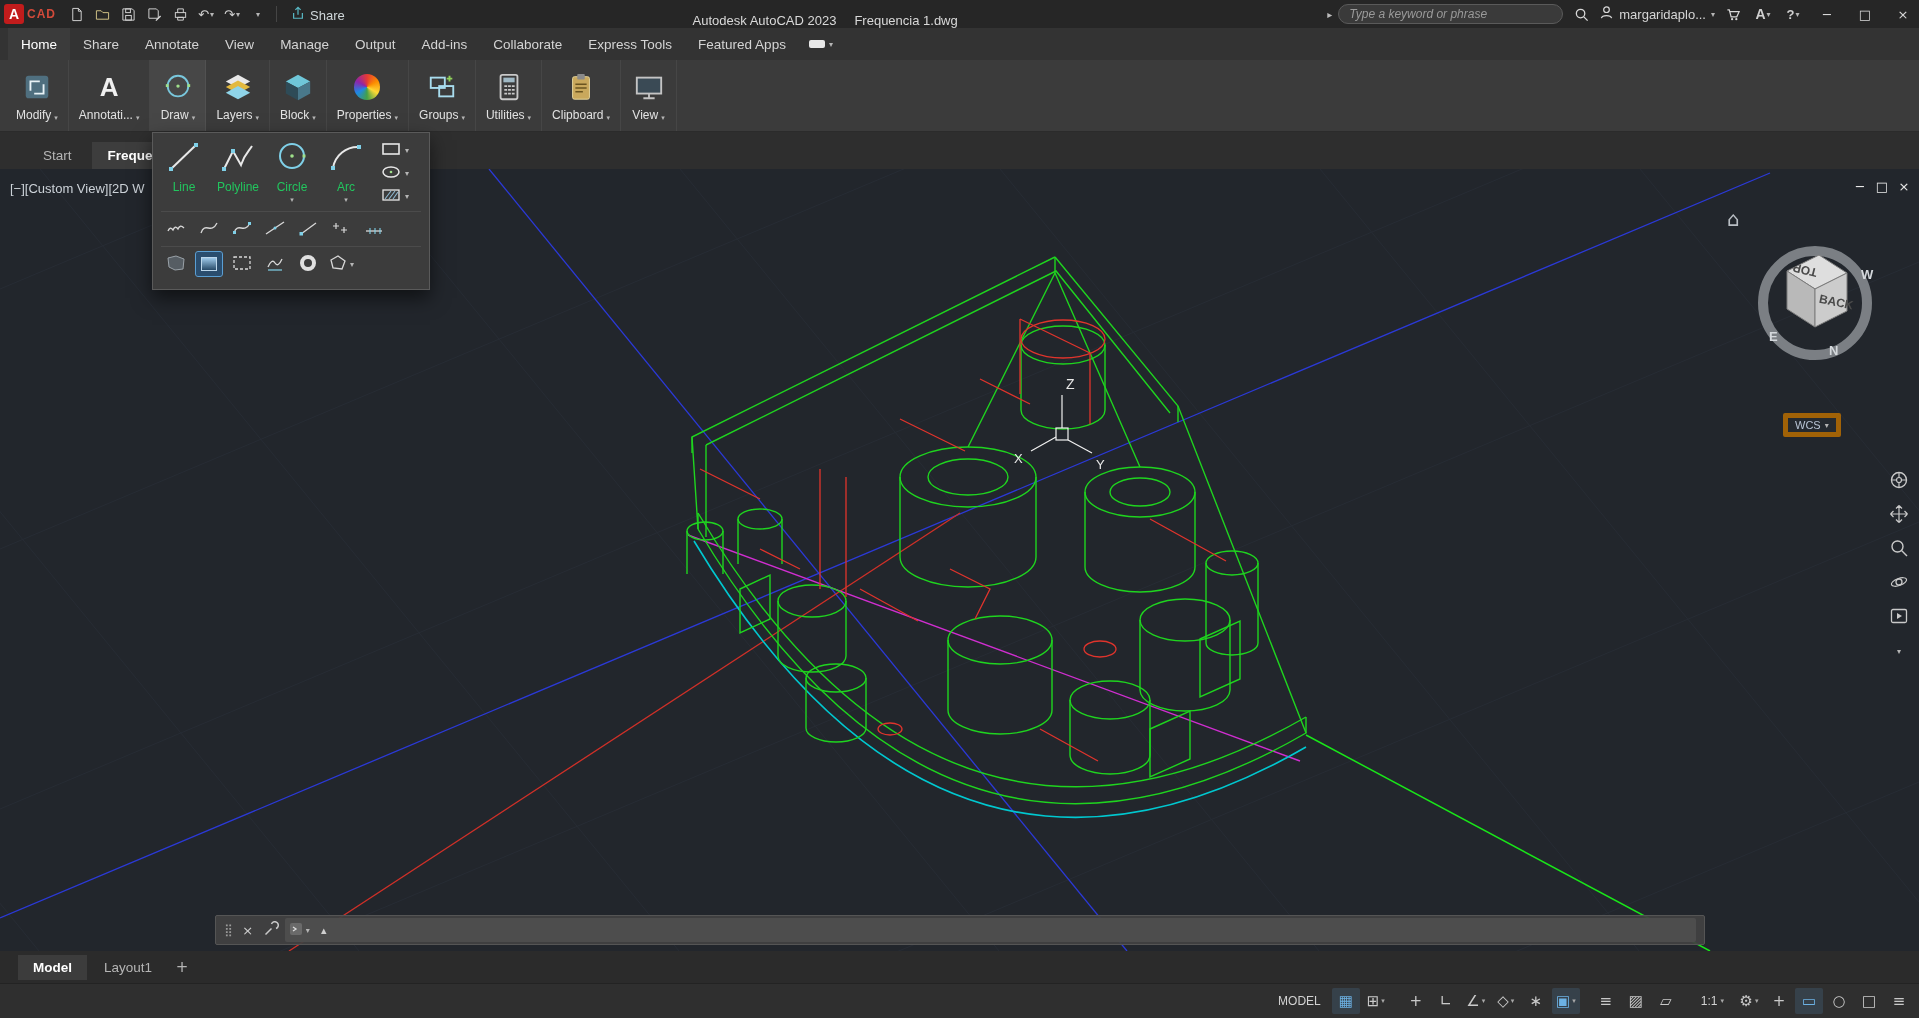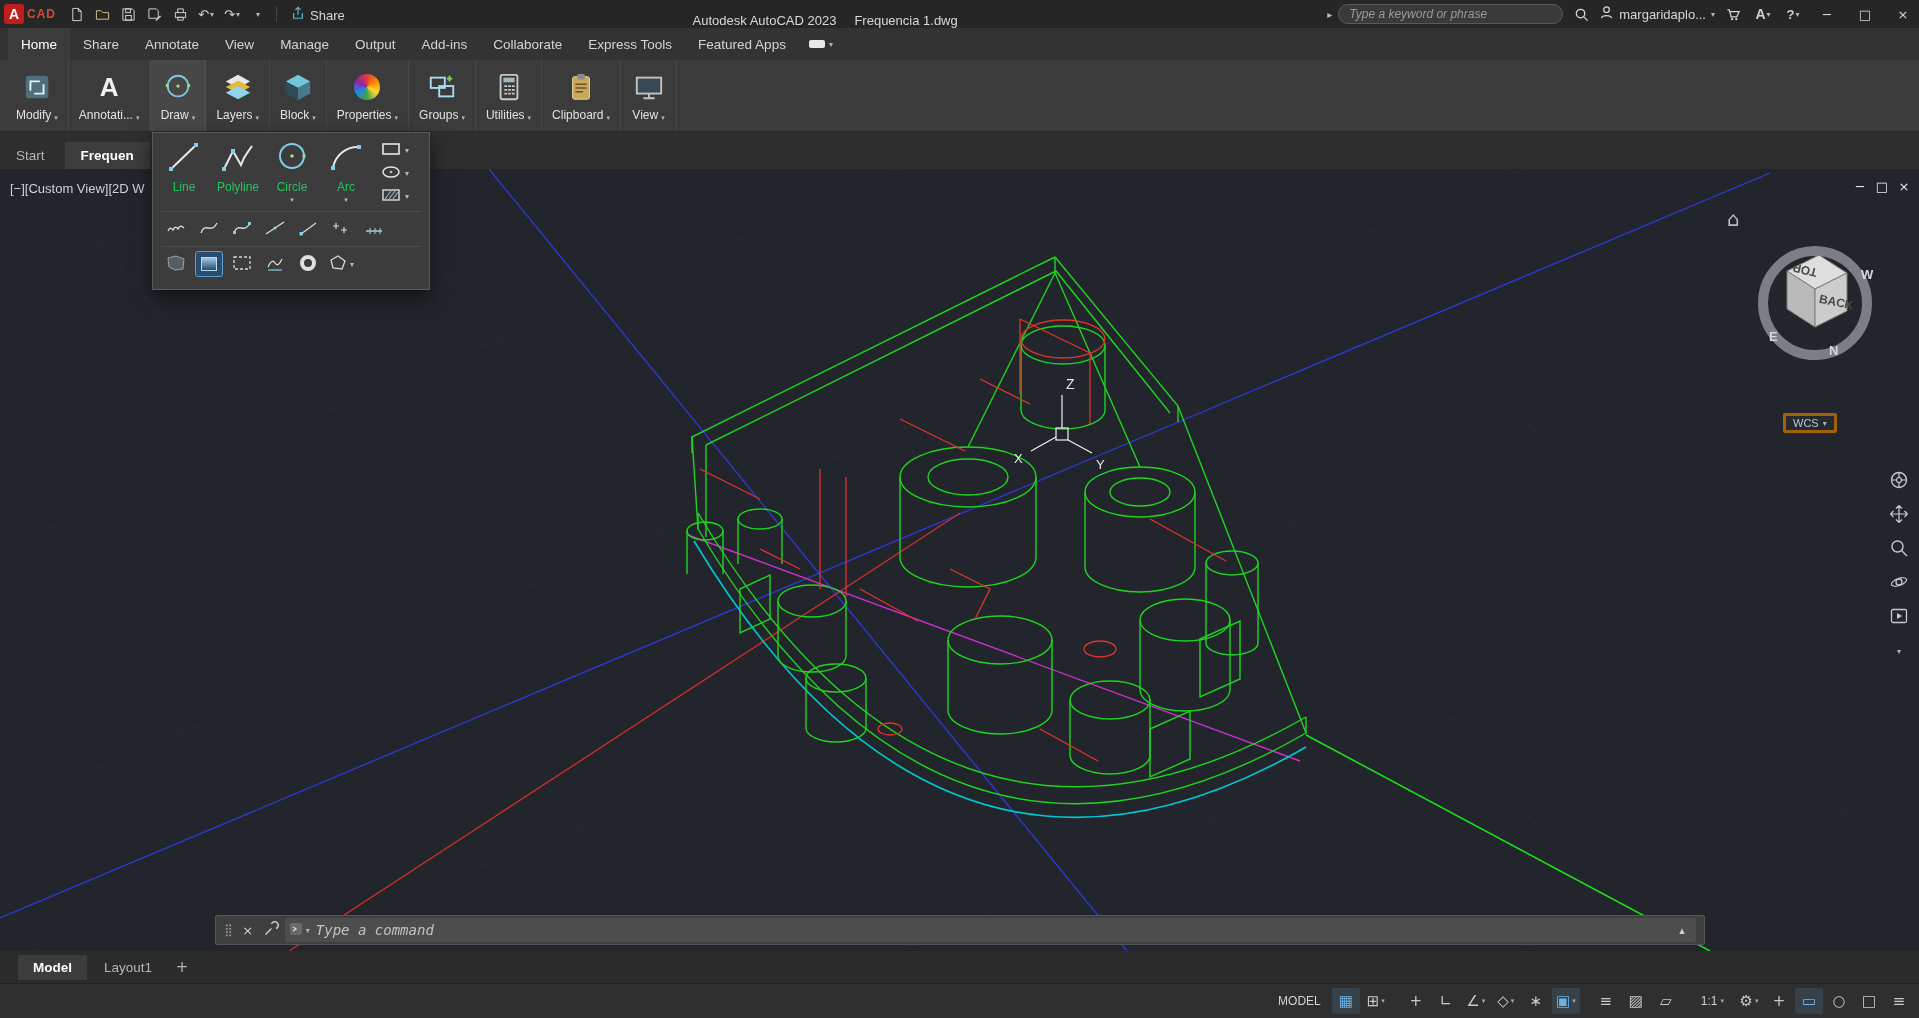--- a/index.html
+++ b/index.html
@@ -52,38 +52,38 @@
   .rpanel.open { background:#474747; }
   .rpanel-icon { height:36px; display:flex; align-items:center; justify-content:center; }
   .rpanel-label { display:flex; align-items:flex-end; gap:3px; font-size:12px; color:#e2e2e2; white-space:nowrap; }
   .rpanel-label .caret { font-size:7px; }
   .ann-a { font-size:26px; font-weight:bold; color:#f0f0f0; line-height:1; }
   .prop-wheel { width:26px; height:26px; border-radius:50%;
     background:conic-gradient(#e53935,#fb8c00,#fdd835,#43a047,#1e88e5,#8e24aa,#e53935); }
 
   
   .ftabs { position:absolute; left:0; top:132px; width:100%; height:37px; background:#2e2e2e;
-    display:flex; align-items:flex-end; padding-left:0; gap:4px; }
+    display:flex; align-items:flex-end; padding-left:27px; gap:4px; }
   .ftab { padding:6px 16px; font-size:13.5px; color:#b5b5b5; }
   .ftab.active { background:#3d3d3d; color:#ffffff; font-weight:bold; }
 
   
   .canvas { position:absolute; left:0; top:169px; width:1919px; height:782px; background:#22262c; overflow:hidden; }
   .drawing { position:absolute; left:0; top:0; }
   .vp-label { position:absolute; left:10px; top:12px; color:#ccd2d8; font-size:13px; z-index:5; }
   .vp-controls { position:absolute; right:6px; top:8px; display:flex; gap:4px; z-index:5; }
   .vp-controls button { width:18px; height:18px; color:#e8e8e8; font-family:"DejaVu Sans",sans-serif; font-size:13px; }
 
   
   .viewcube { position:absolute; right:12px; top:24px; width:180px; height:246px; z-index:5; }
   .vc-home { position:absolute; left:0px; top:14px; font-family:"DejaVu Sans",sans-serif; font-size:20px; color:#b9bec4; }
   .vc-ring { fill:none; stroke:#8b8f94; stroke-width:10; opacity:0.85; }
   .vc-letter { fill:#d4d8dc; font-size:13px; font-weight:bold; font-family:"Liberation Sans",sans-serif; }
   .vc-facetext { fill:#4a4a4a; font-size:12px; font-weight:bold; font-family:"Liberation Sans",sans-serif; }
-  .wcs { position:absolute; left:56px; top:220px; border:3px solid #a16207; border-radius:2px;
+  .wcs { position:absolute; left:56px; top:220px; border:5px solid #a16207; border-radius:2px;
     color:#b8c4d4; font-size:11px; padding:1px 7px; background:rgba(40,45,52,0.6);
     display:inline-flex; align-items:center; gap:4px; }
 
   
   .navbar { position:absolute; right:5px; top:300px; width:30px; display:flex; flex-direction:column;
     align-items:center; gap:10px; z-index:5; }
   .navbar button { width:26px; height:24px; display:flex; align-items:center; justify-content:center; }
 
   
   .cmdbar { position:absolute; left:215px; top:746px; width:1490px; height:30px;
@@ -548,21 +548,20 @@
             </svg></span>
       </button>
       <div class="cmd-input-wrap">
         <button class="cmd-recent">
           <span><svg width="14" height="14" viewBox="0 0 14 14">
                 <rect x="1" y="1" width="12" height="12" rx="2" fill="#6a6a6a"></rect>
                 <path d="M4 5l3 2-3 2" fill="none" stroke="#dcdcdc" stroke-width="1.3"></path>
               </svg></span>
           <span class="caret">▾</span>
         </button>
-        <input class="cmd-input" placeholder="Type a command" style="">
         <button class="cmd-up">▴</button>
       </div>
     </div>
   </div>
 
   <div class="ltabs">
     <button class="ltab active">Model</button>
     <button class="ltab">Layout1</button>
     <button class="ltab-plus">+</button>
   </div>

